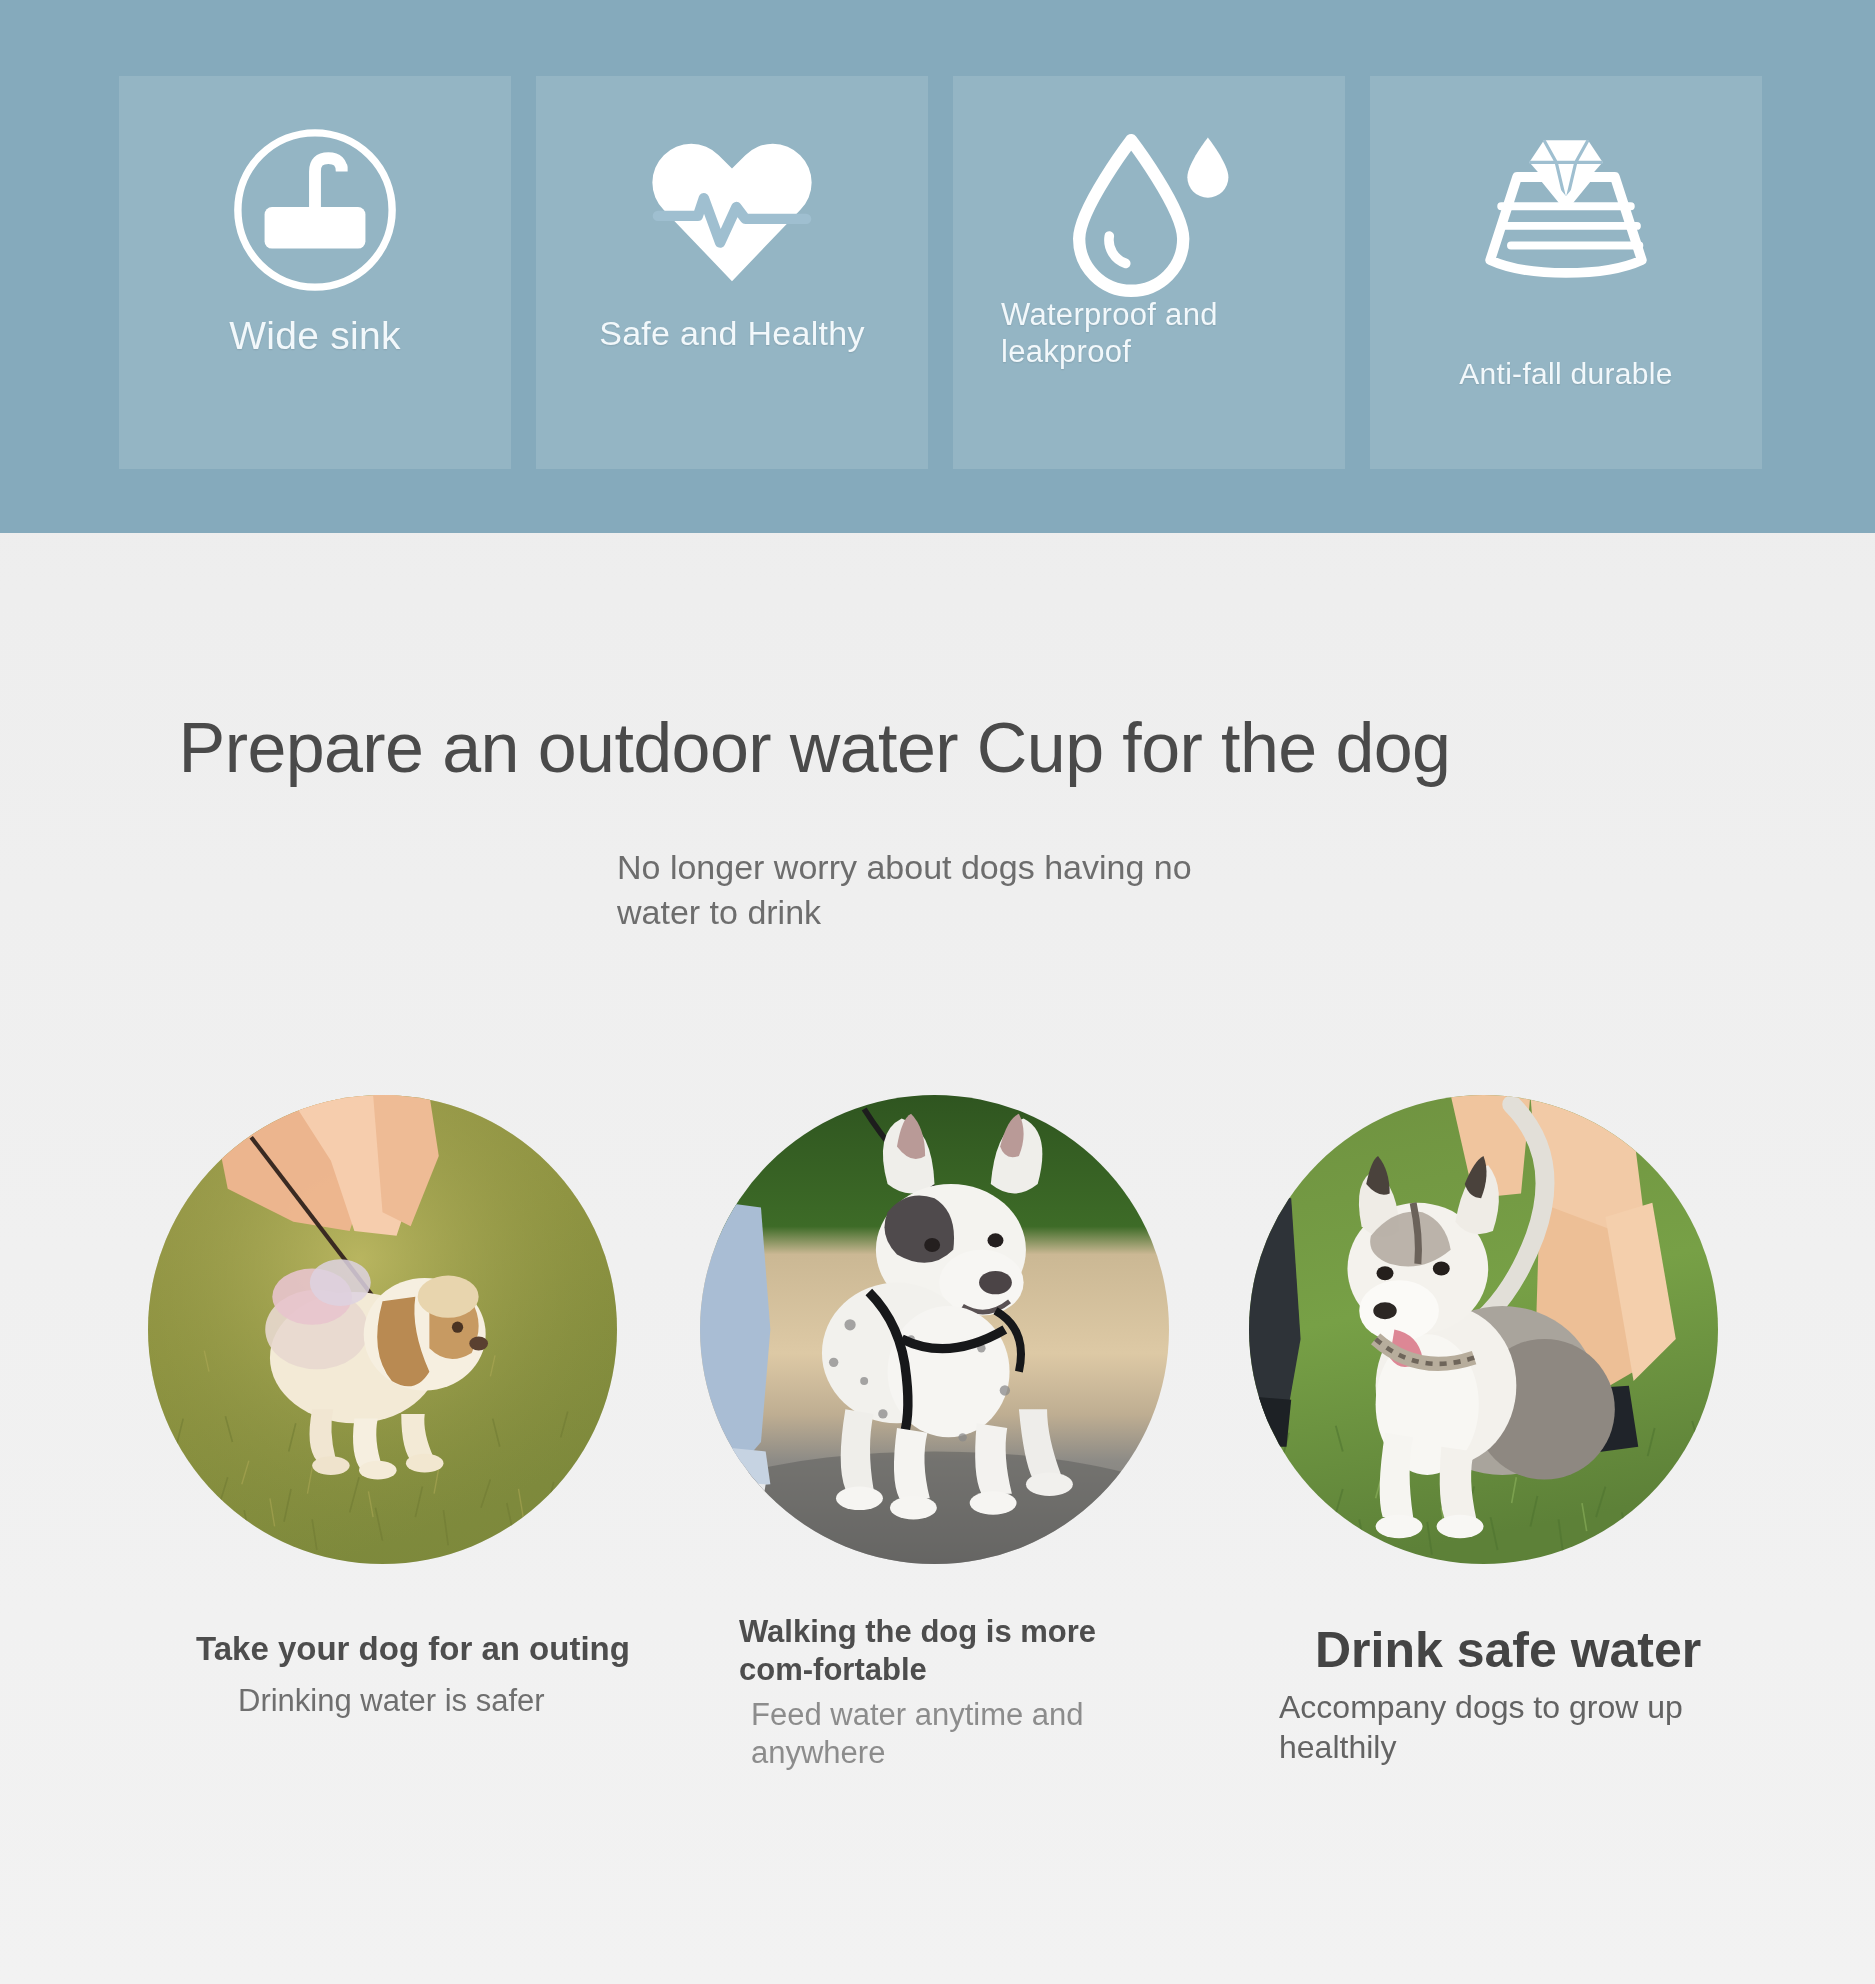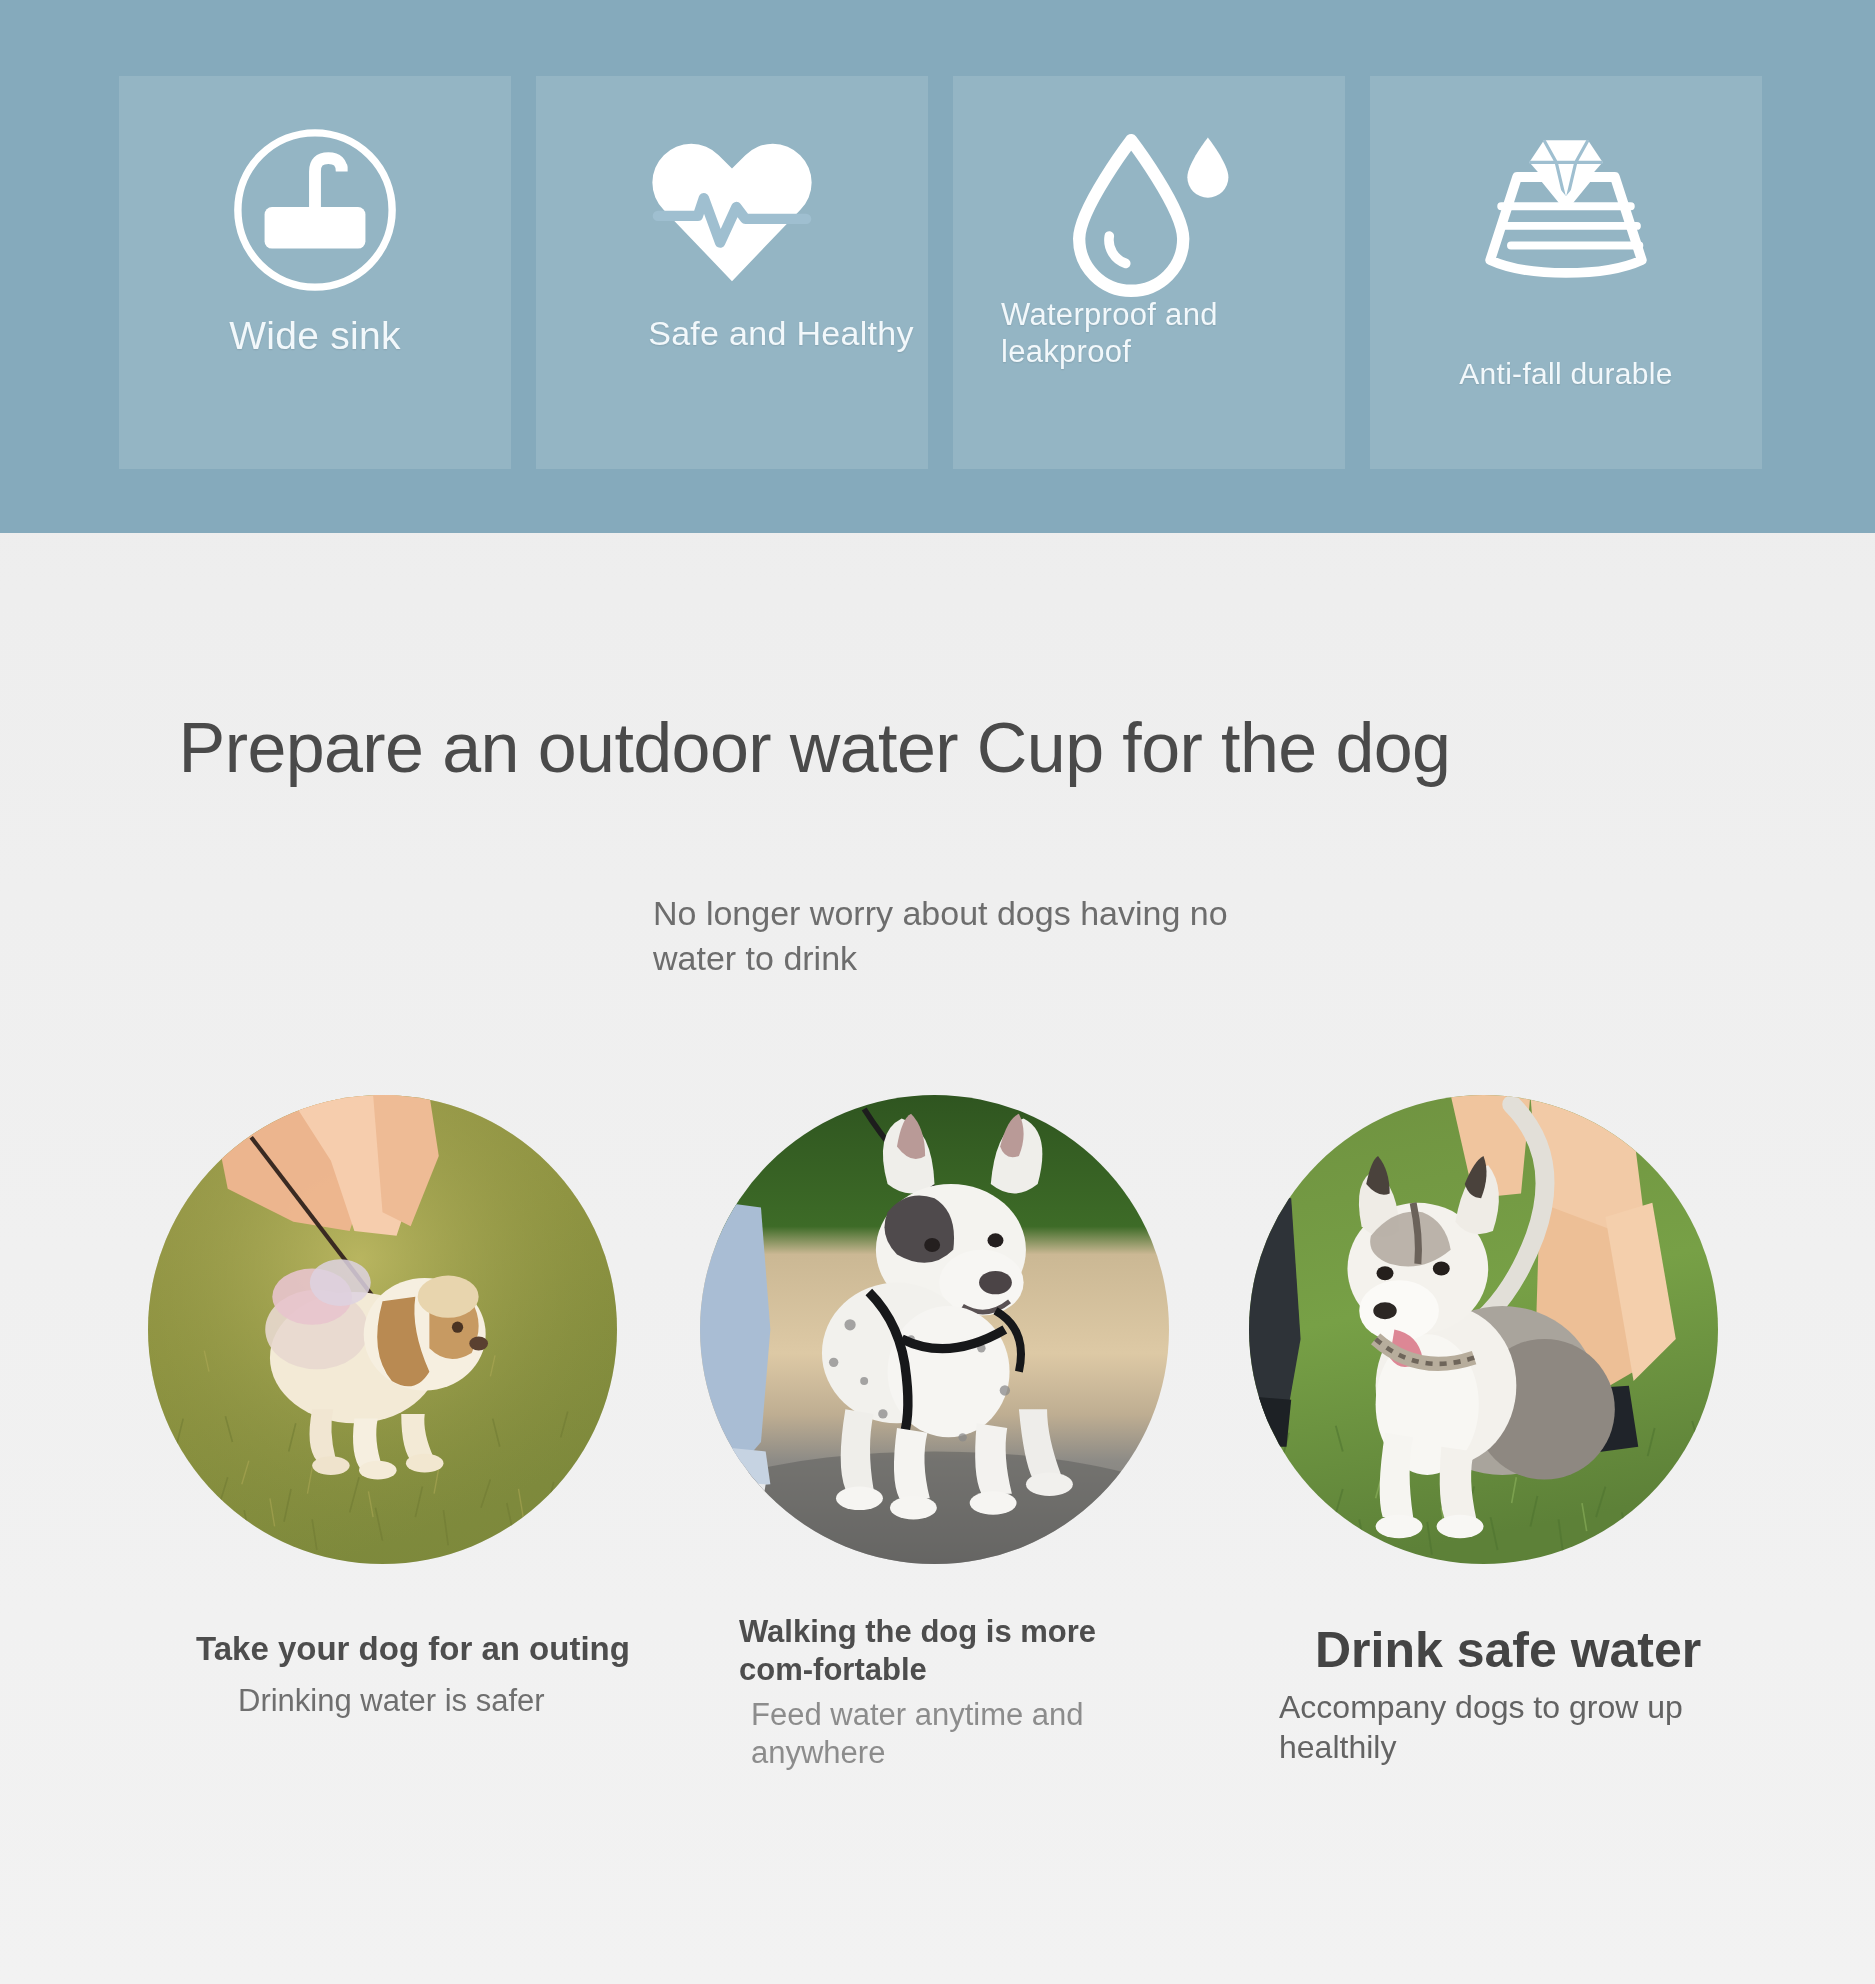--- a/index.html
+++ b/index.html
@@ -41,42 +41,41 @@
     position:absolute; left:0; right:0; top:237px;
     text-align:center;
     color:#f2f8fb;
     font-weight:400;
     letter-spacing:0.3px;
     line-height:1.18;
     padding:0 14.2px;
     text-shadow:0 0.6px 1.8px rgba(0,0,0,0.10);
   }
   .feature-card.c1 .feature-label { font-size:39px; }
-  .feature-card.c2 .feature-label { font-size:34px;text-align:right; }
+  .feature-card.c2 .feature-label { font-size:34px; }
   .feature-card.c3 .feature-label { font-size:31px; text-align:left; padding-left:48px; top:221px; }
   .feature-card.c4 .feature-label { font-size:30px; top:233px;margin-top:47px; }
 
   
   .headline {
     position:absolute; left:0; top:708px; width:1629px;
     text-align:center;
     font-size:70px;
     font-weight:400;
     color:#4a4a4a;
     letter-spacing:-0.6px;
     white-space:nowrap;
   }
   .subhead {
-    position:absolute; left:617px; top:891px;
+    position:absolute; left:617px; top:845px;
     width:653px;
     font-size:34px;
     line-height:1.32;
     color:#6d6d6d;
     font-weight:400;
-    margin-left:36px;
   }
 
   
   .photo-row { position:absolute; left:0; top:1095px; width:1876px; height:475px; }
   .photo-cell { position:absolute; top:0; width:469px; height:469px; }
   .photo-cell.p1 { left:148px; }
   .photo-cell.p2 { left:700px; }
   .photo-cell.p3 { left:1249px; }
 
   .circle-photo {

